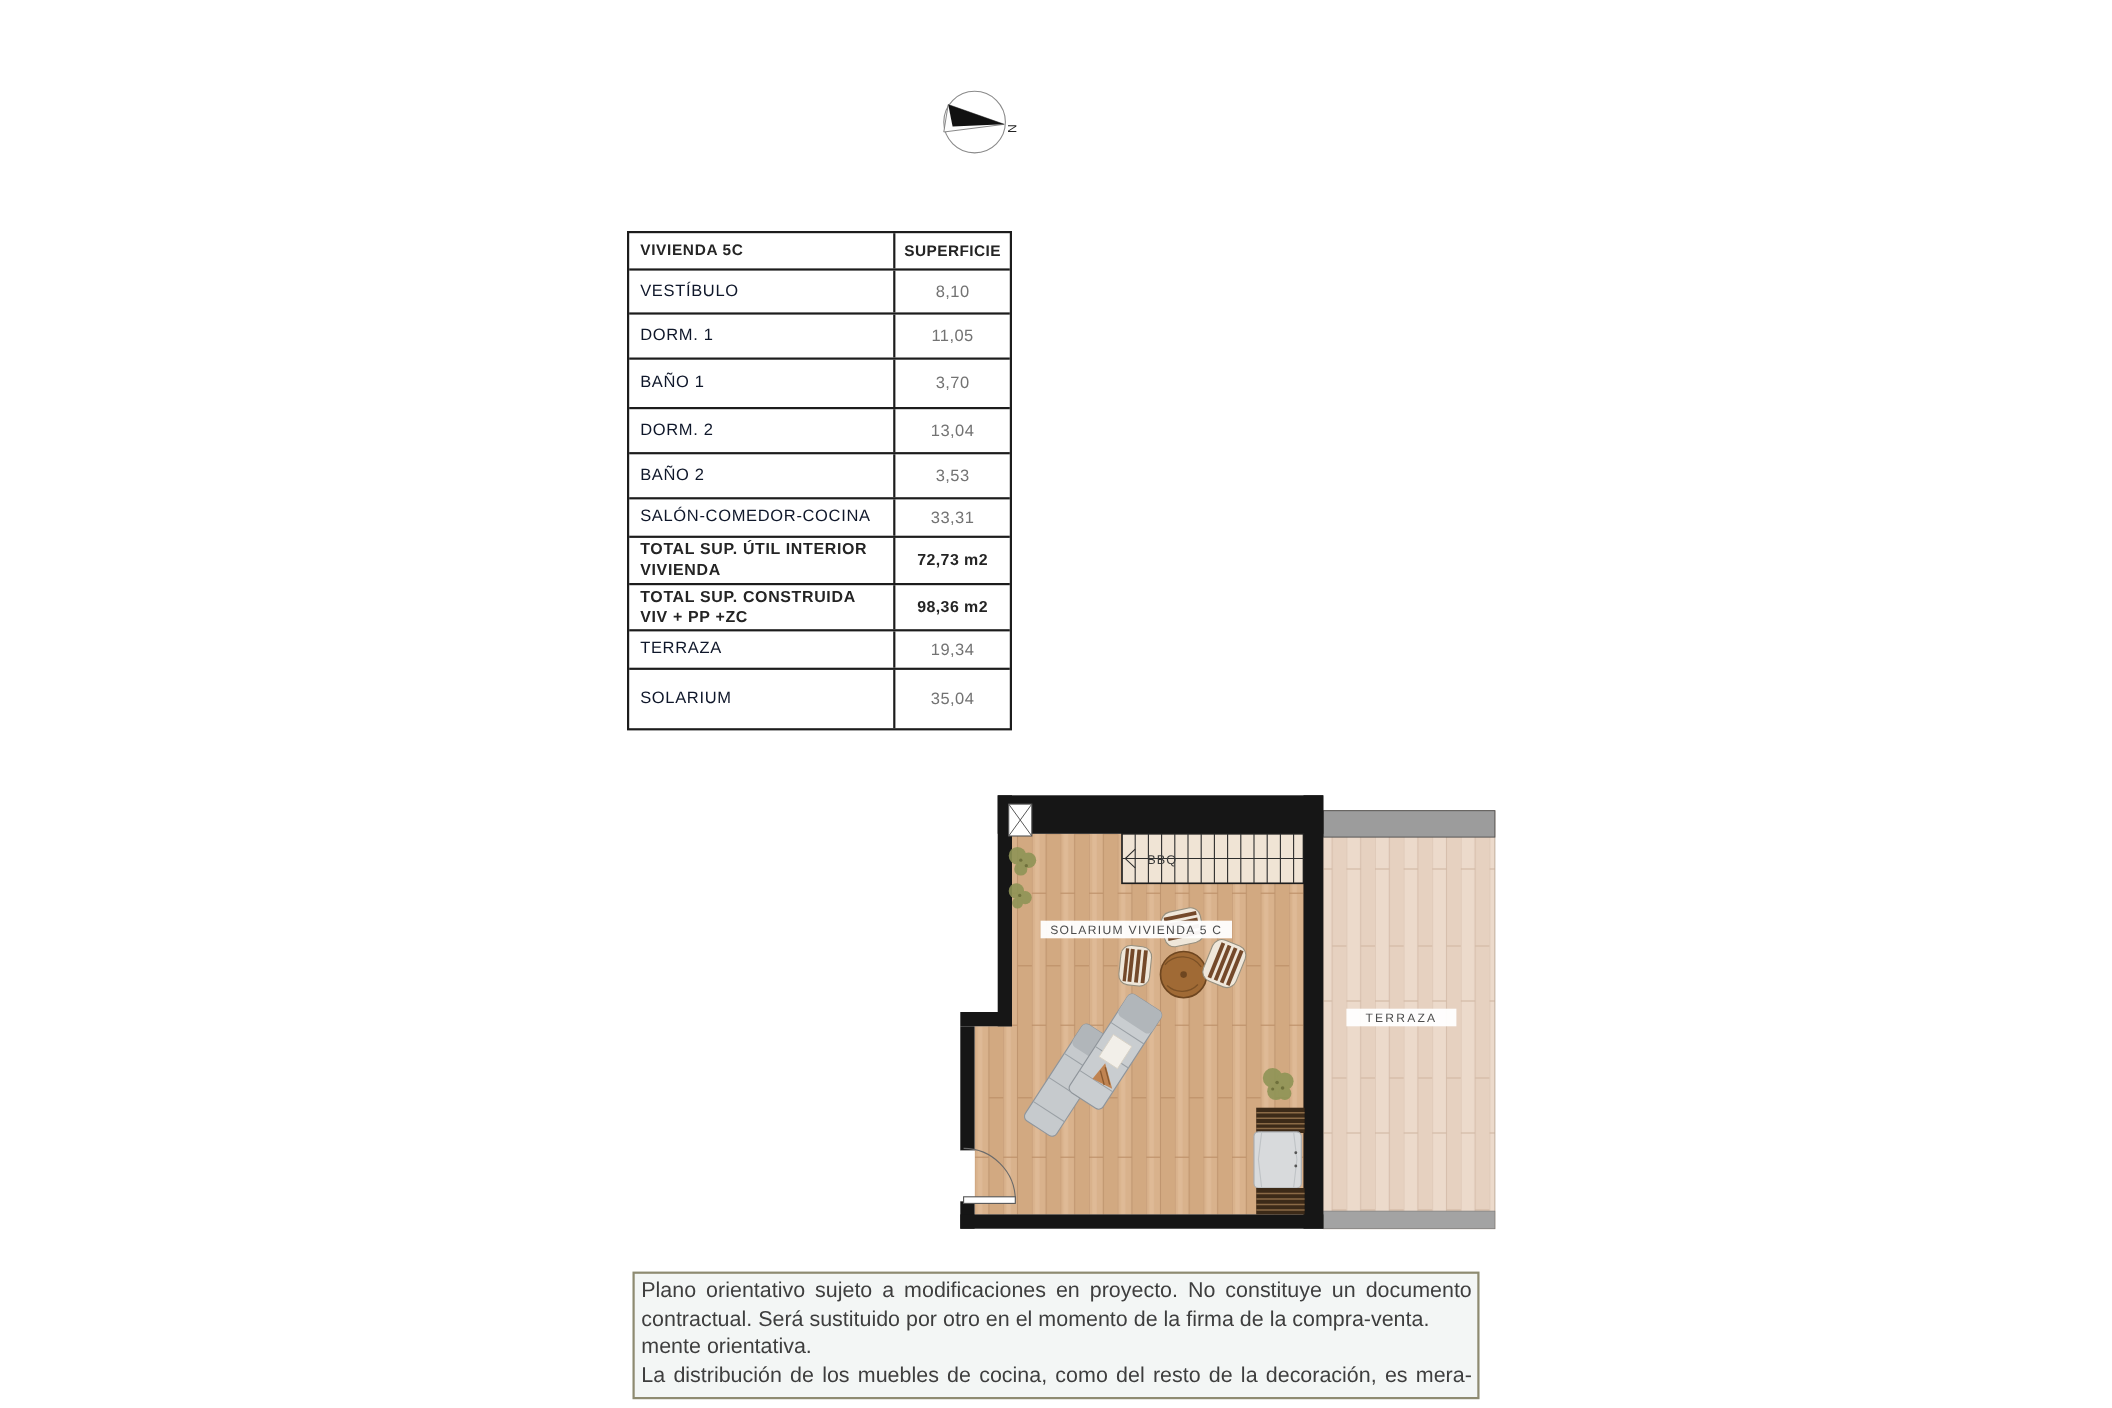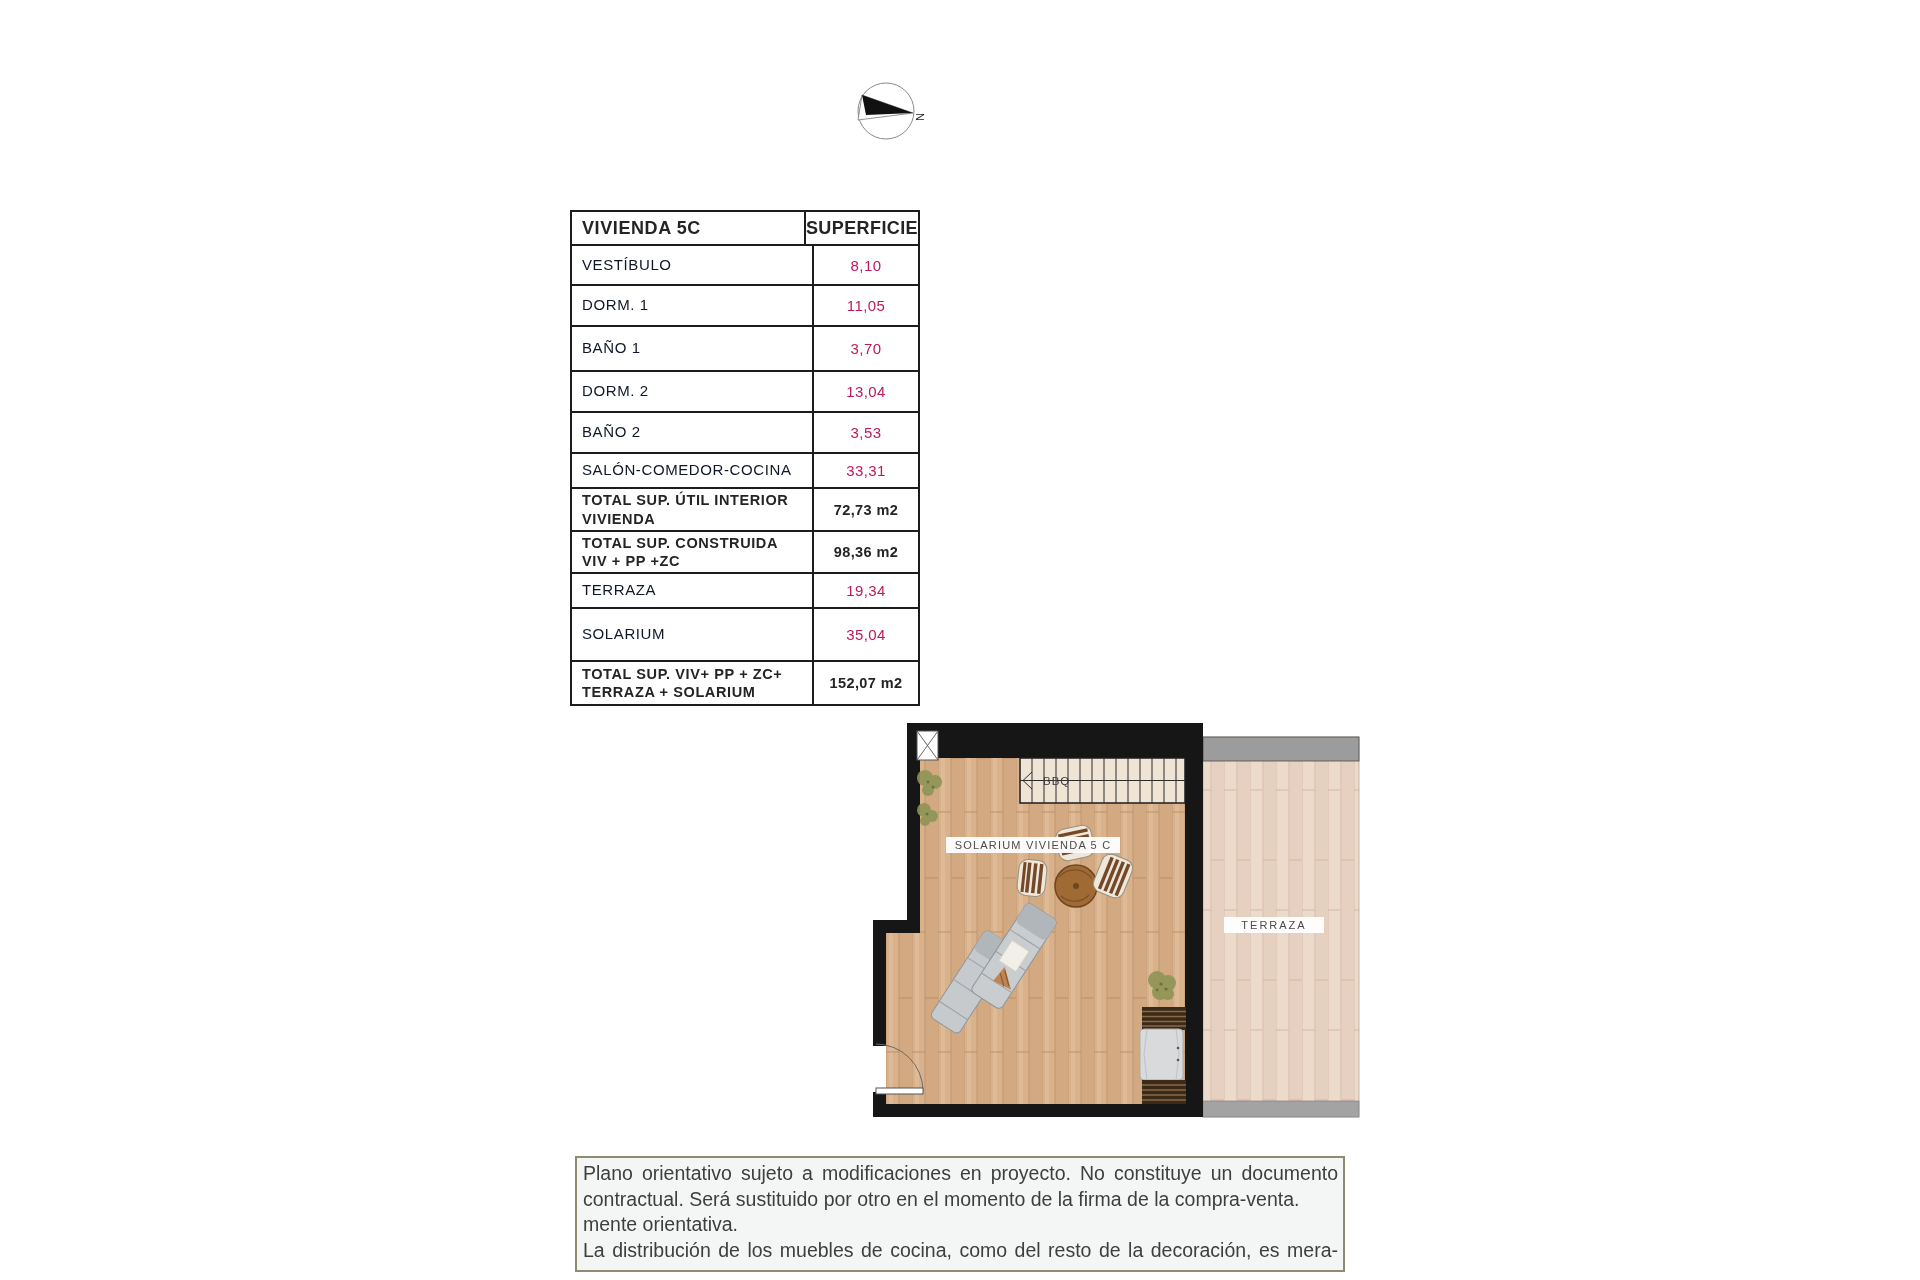--- a/index.html
+++ b/index.html
@@ -6,22 +6,22 @@
   body{width:1920px;height:1280px;position:relative;font-family:"Liberation Sans",sans-serif;overflow:hidden;}
 
   
   .compass{position:absolute;left:836px;top:58px;width:110px;height:100px;}
 
   
   .areatable{position:absolute;left:570px;top:210px;width:350px;border:2px solid #1c1c1c;background:#fff;box-sizing:border-box;}
   .trow{display:flex;border-bottom:2px solid #1c1c1c;box-sizing:border-box;}
   .trow:last-child{border-bottom:none;}
   .tlabel{width:242px;border-right:2px solid #1c1c1c;box-sizing:border-box;padding:0 0 0 10px;display:flex;flex-direction:column;justify-content:center;color:#0f172a;font-size:15px;letter-spacing:0.6px;line-height:1.25;}
-  .tval{flex:1;display:flex;align-items:center;justify-content:center;color:#be185d;font-size:15px;letter-spacing:0.4px;}
-  .trow.hdr .tlabel,.trow.hdr .tval{font-weight:bold;color:#242424;font-size:18px;}
+  .tval{flex:1;display:flex;align-items:center;justify-content:center;color:#737373;font-size:15px;letter-spacing:0.4px;}
+  .trow.hdr .tlabel,.trow.hdr .tval{font-weight:bold;color:#242424;font-size:14px;}
   .trow.bold .tlabel,.trow.bold .tval{font-weight:bold;color:#242424;font-size:14.5px;}
 
   
   .plan{position:absolute;left:860px;top:720px;width:505px;height:400px;}
   .plan svg{display:block;}
   .plan text{font-family:"Liberation Sans",sans-serif;}
 
   
   .disclaimer{position:absolute;left:575px;top:1156px;width:770px;height:116px;box-sizing:border-box;border:2px solid #8e8b71;background:#f3f6f5;padding:3px 5px 0 6px;color:#3e3e3e;}
   .disclaimer .dline{font-size:19.5px;line-height:25.5px;white-space:normal;}
@@ -98,27 +98,20 @@
     <div class="tlabel">
         <div>TERRAZA</div>
       </div>
     <div class="tval">19,34</div>
   </div>
   <div class="trow" style="height:53px">
     <div class="tlabel">
         <div>SOLARIUM</div>
       </div>
     <div class="tval">35,04</div>
-  </div>
-  <div class="trow bold" style="height:42px">
-    <div class="tlabel">
-        <div>TOTAL SUP. VIV+ PP + ZC+</div>
-        <div>TERRAZA + SOLARIUM</div>
-      </div>
-    <div class="tval">152,07 m2</div>
   </div>
 </div>
 
 <div class="plan">
 <svg width="505" height="400" viewBox="0 0 505 400">
   <defs>
     <pattern id="woodA" patternUnits="userSpaceOnUse" width="26" height="120">
       <rect x="0" y="0" width="13" height="120" fill="#d9b28c"></rect>
       <rect x="13" y="0" width="13" height="120" fill="#d2a981"></rect>
       <rect x="3" y="0" width="4" height="120" fill="#e2c09c" opacity="0.6"></rect>

